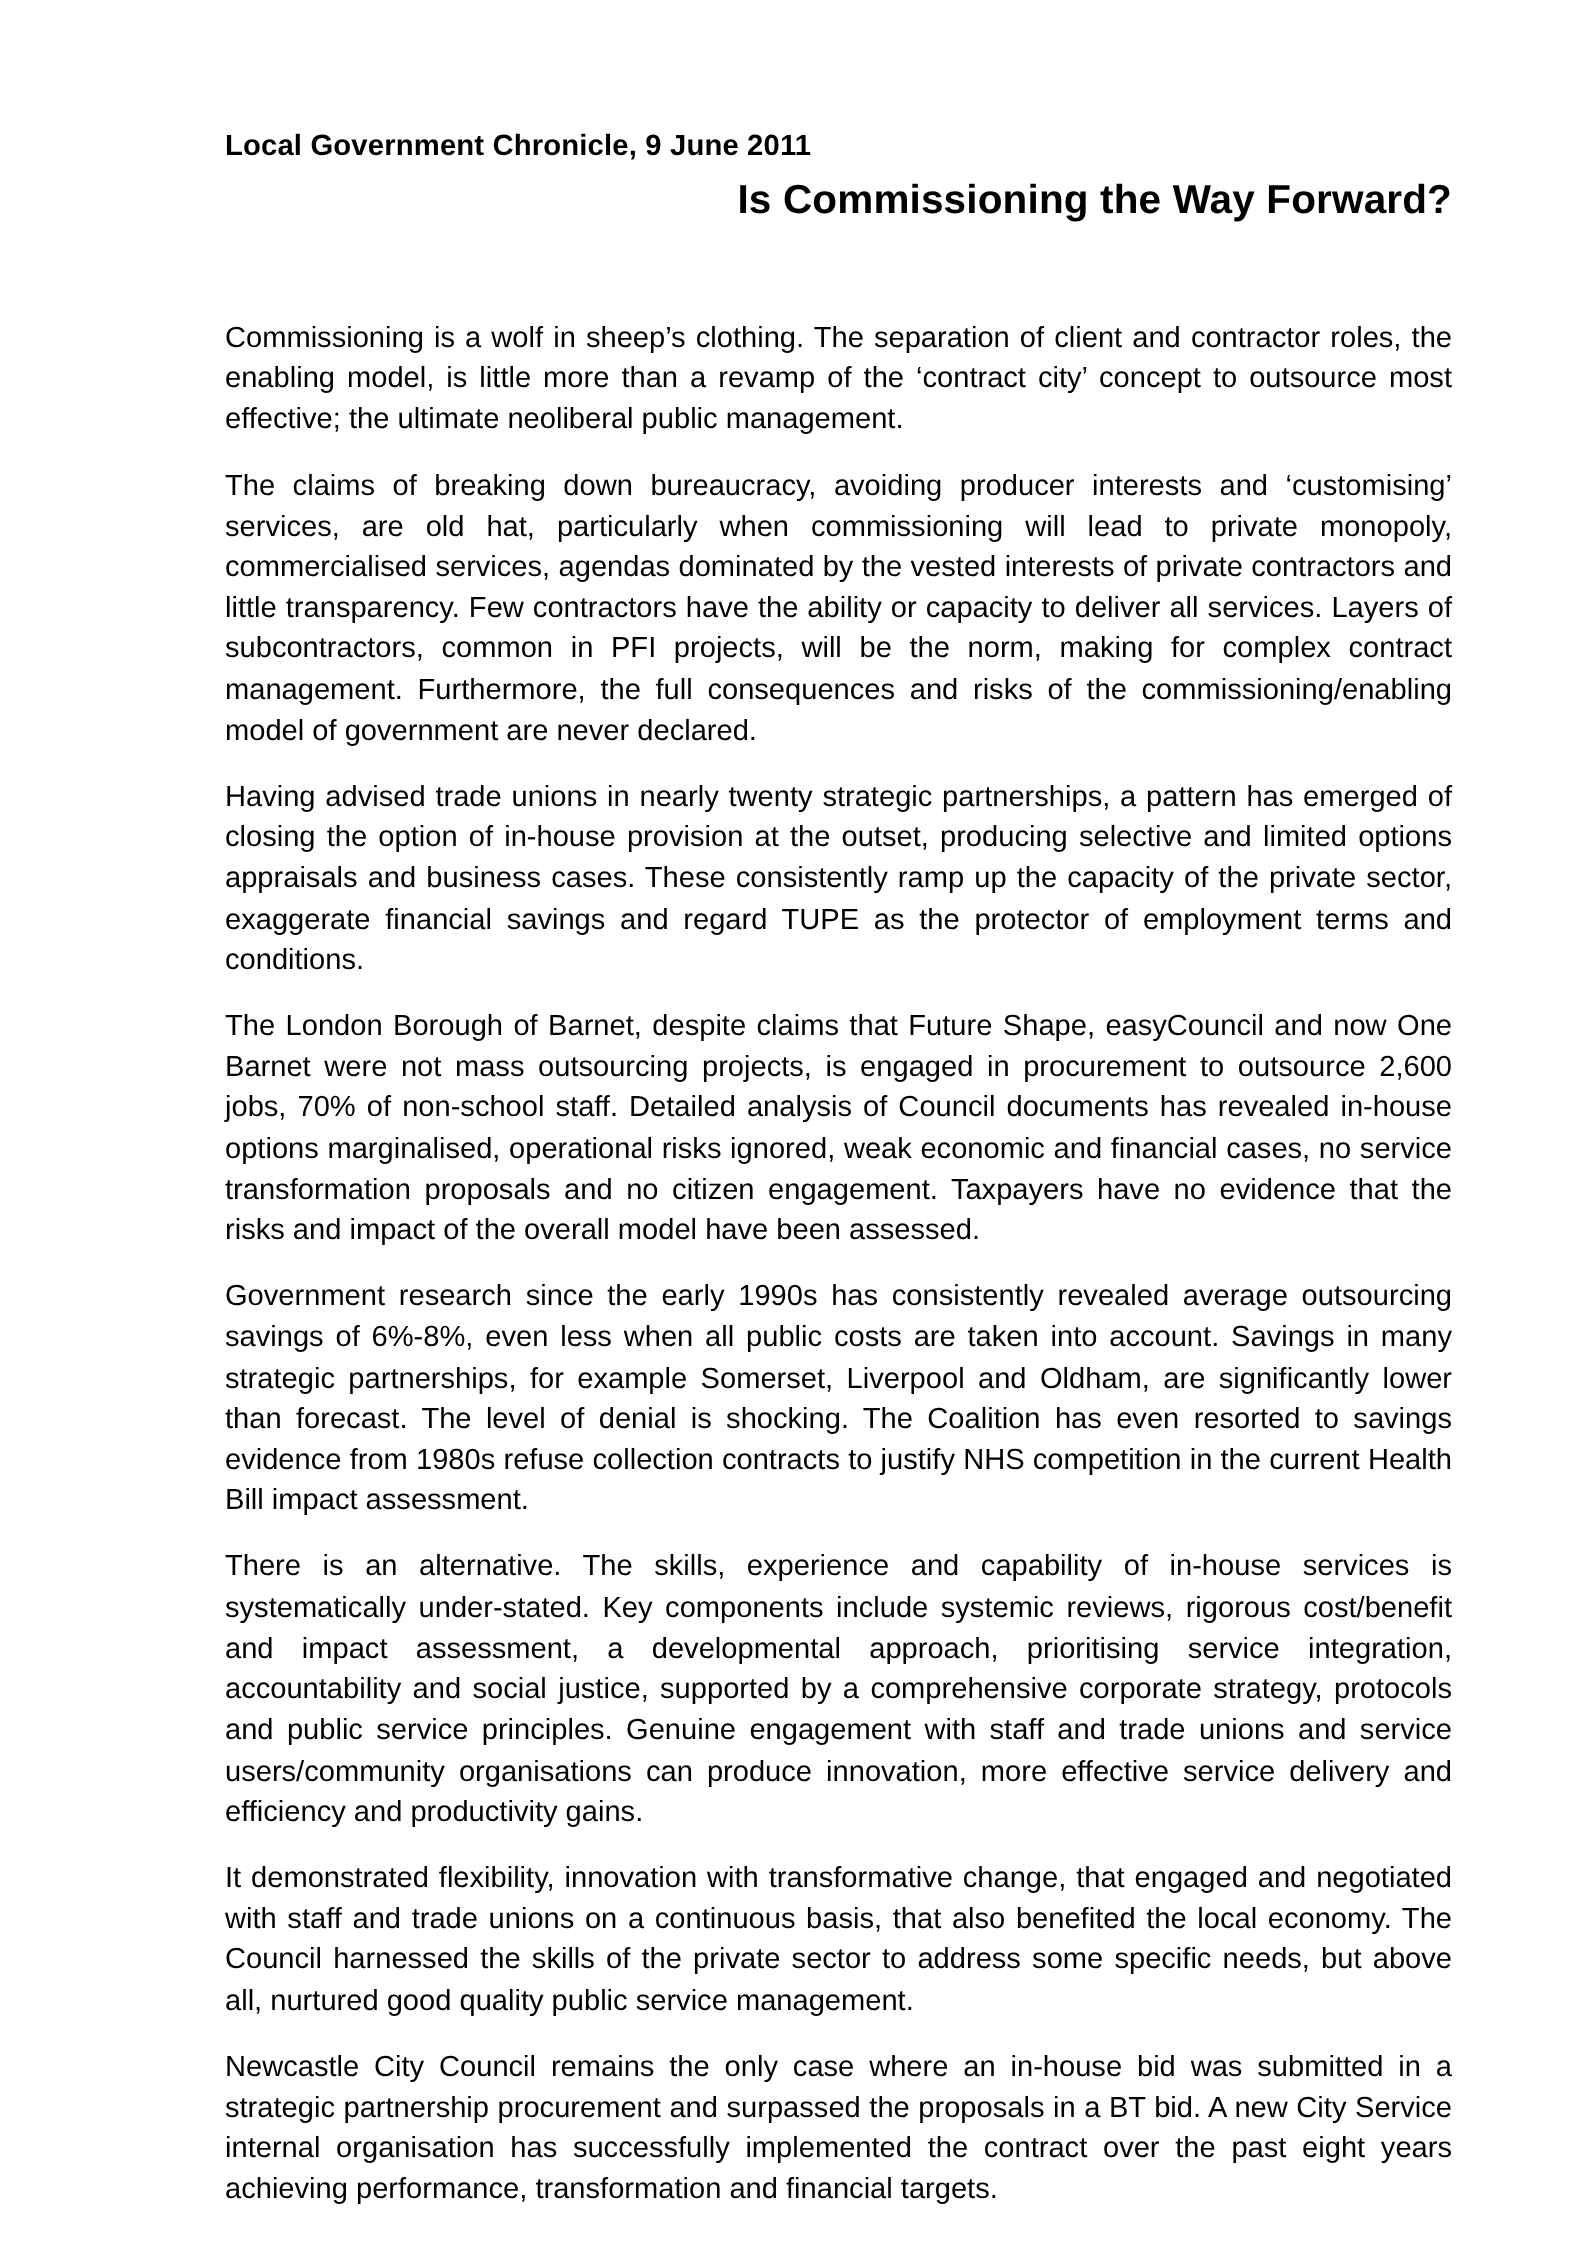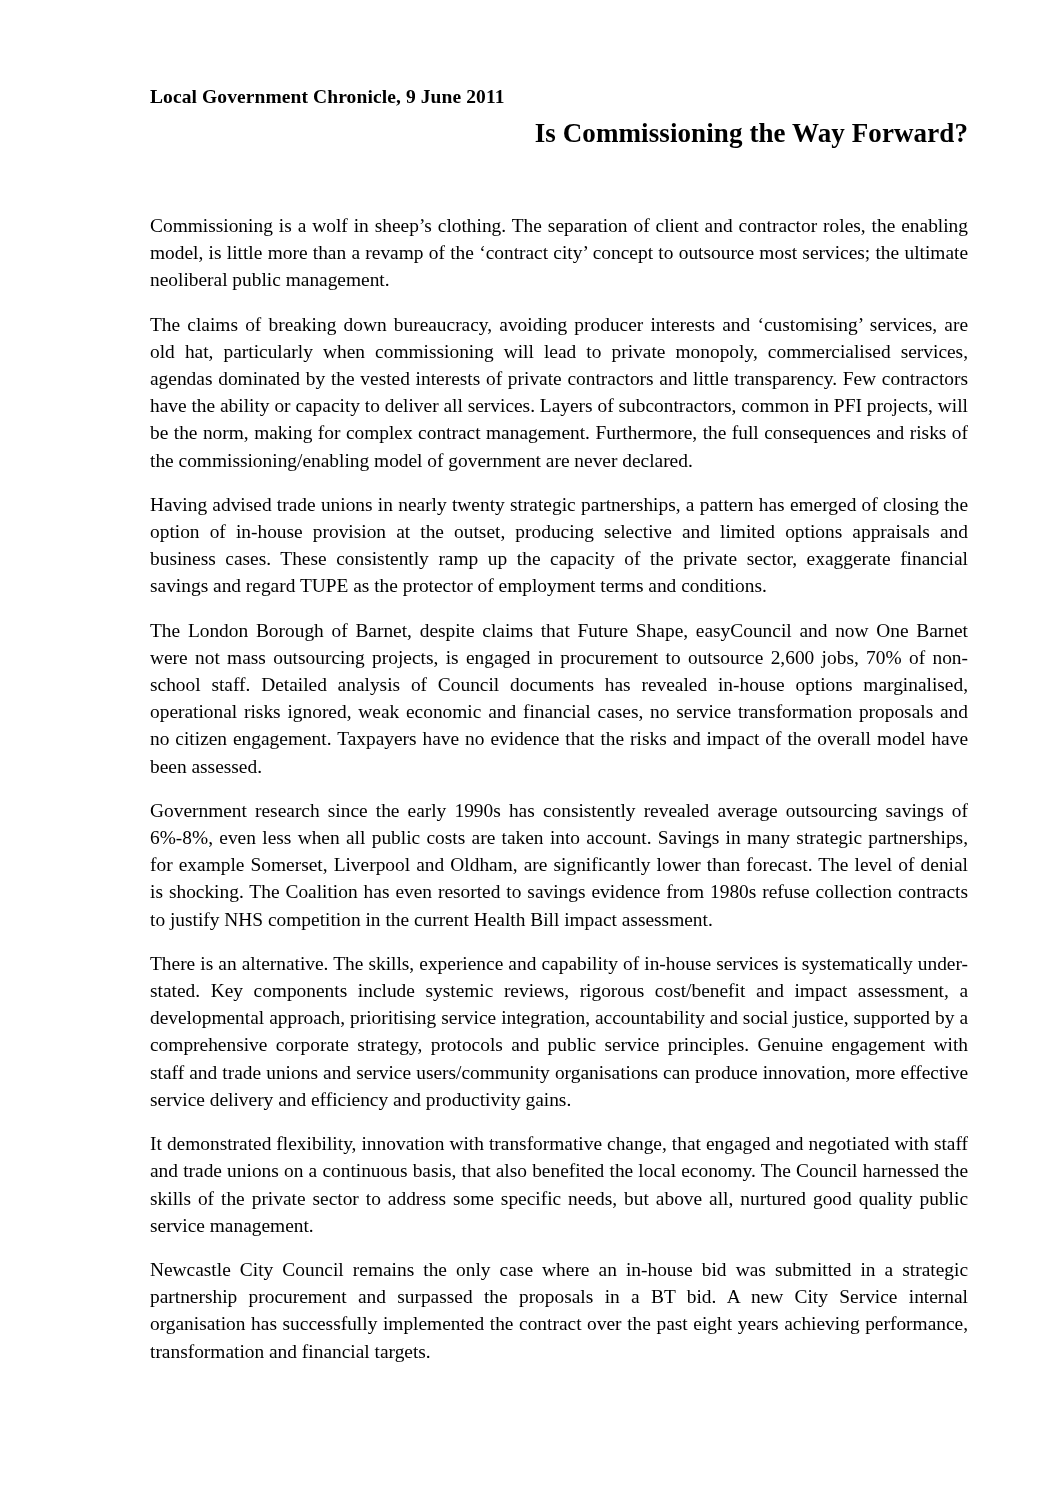--- a/index.html
+++ b/index.html
@@ -13,21 +13,20 @@
     color: #000000;
     -webkit-font-smoothing: antialiased;
   }
   .page {
     position: relative;
     width: 1058px;
     height: 1497px;
     background: #ffffff;
     overflow: hidden;
     box-sizing: border-box;
-    font-family: Liberation Serif, serif;
   }
   .content {
     position: absolute;
     left: 150px;
     top: 84px;
     width: 818px;
   }
   .byline {
     font-size: 19.5px;
     font-weight: bold;
@@ -64,21 +63,21 @@
 <body>
 
 <div class="page">
   <div class="content">
 
     <div class="byline">Local Government Chronicle, 9 June 2011</div>
 
     <h1 class="doc-title">Is Commissioning the Way Forward?</h1>
 
     <div class="body-block">
-      <p class="para">Commissioning is a wolf in sheep’s clothing. The separation of client and contractor roles, the enabling model, is little more than a revamp of the ‘contract city’ concept to outsource most services; the ultimate neoliberal public management.</p>
+      <p class="para">Commissioning is a wolf in sheep’s clothing. The separation of client and contractor roles, the enabling model, is little more than a revamp of the ‘contract city’ concept to outsource most effective; the ultimate neoliberal public management.</p>
       <p class="para">The claims of breaking down bureaucracy, avoiding producer interests and ‘customising’ services, are old hat, particularly when commissioning will lead to private monopoly, commercialised services, agendas dominated by the vested interests of private contractors and little transparency. Few contractors have the ability or capacity to deliver all services. Layers of subcontractors, common in PFI projects, will be the norm, making for complex contract management. Furthermore, the full consequences and risks of the commissioning/enabling model of government are never declared.</p>
       <p class="para">Having advised trade unions in nearly twenty strategic partnerships, a pattern has emerged of closing the option of in-house provision at the outset, producing selective and limited options appraisals and business cases. These consistently ramp up the capacity of the private sector, exaggerate financial savings and regard TUPE as the protector of employment terms and conditions.</p>
       <p class="para">The London Borough of Barnet, despite claims that Future Shape, easyCouncil and now One Barnet were not mass outsourcing projects, is engaged in procurement to outsource 2,600 jobs, 70% of non-school staff. Detailed analysis of Council documents has revealed in-house options marginalised, operational risks ignored, weak economic and financial cases, no service transformation proposals and no citizen engagement. Taxpayers have no evidence that the risks and impact of the overall model have been assessed.</p>
       <p class="para">Government research since the early 1990s has consistently revealed average outsourcing savings of 6%-8%, even less when all public costs are taken into account. Savings in many strategic partnerships, for example Somerset, Liverpool and Oldham, are significantly lower than forecast. The level of denial is shocking. The Coalition has even resorted to savings evidence from 1980s refuse collection contracts to justify NHS competition in the current Health Bill impact assessment.</p>
       <p class="para">There is an alternative. The skills, experience and capability of in-house services is systematically under-stated. Key components include systemic reviews, rigorous cost/benefit and impact assessment, a developmental approach, prioritising service integration, accountability and social justice, supported by a comprehensive corporate strategy, protocols and public service principles. Genuine engagement with staff and trade unions and service users/community organisations can produce innovation, more effective service delivery and efficiency and productivity gains.</p>
       <p class="para">It demonstrated flexibility, innovation with transformative change, that engaged and negotiated with staff and trade unions on a continuous basis, that also benefited the local economy. The Council harnessed the skills of the private sector to address some specific needs, but above all, nurtured good quality public service management.</p>
       <p class="para">Newcastle City Council remains the only case where an in-house bid was submitted in a strategic partnership procurement and surpassed the proposals in a BT bid. A new City Service internal organisation has successfully implemented the contract over the past eight years achieving performance, transformation and financial targets.</p>
     </div>
 
   </div>

